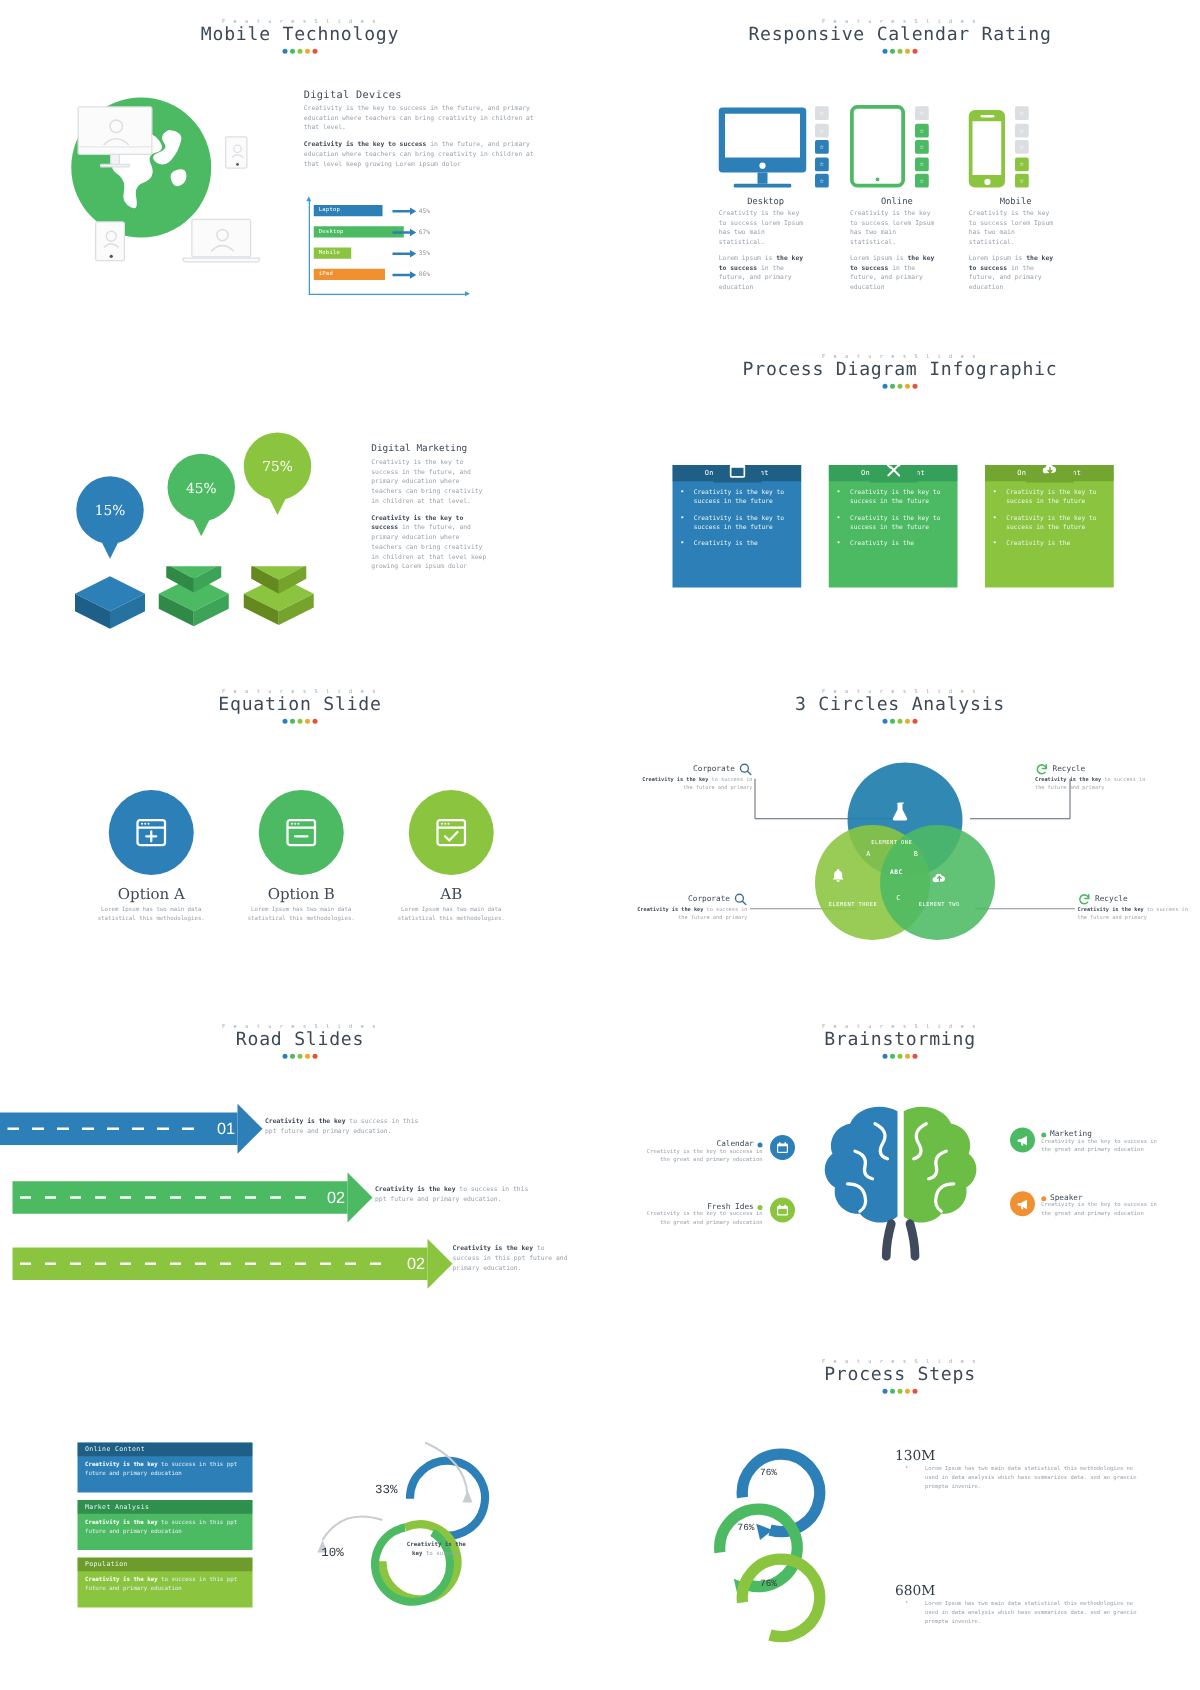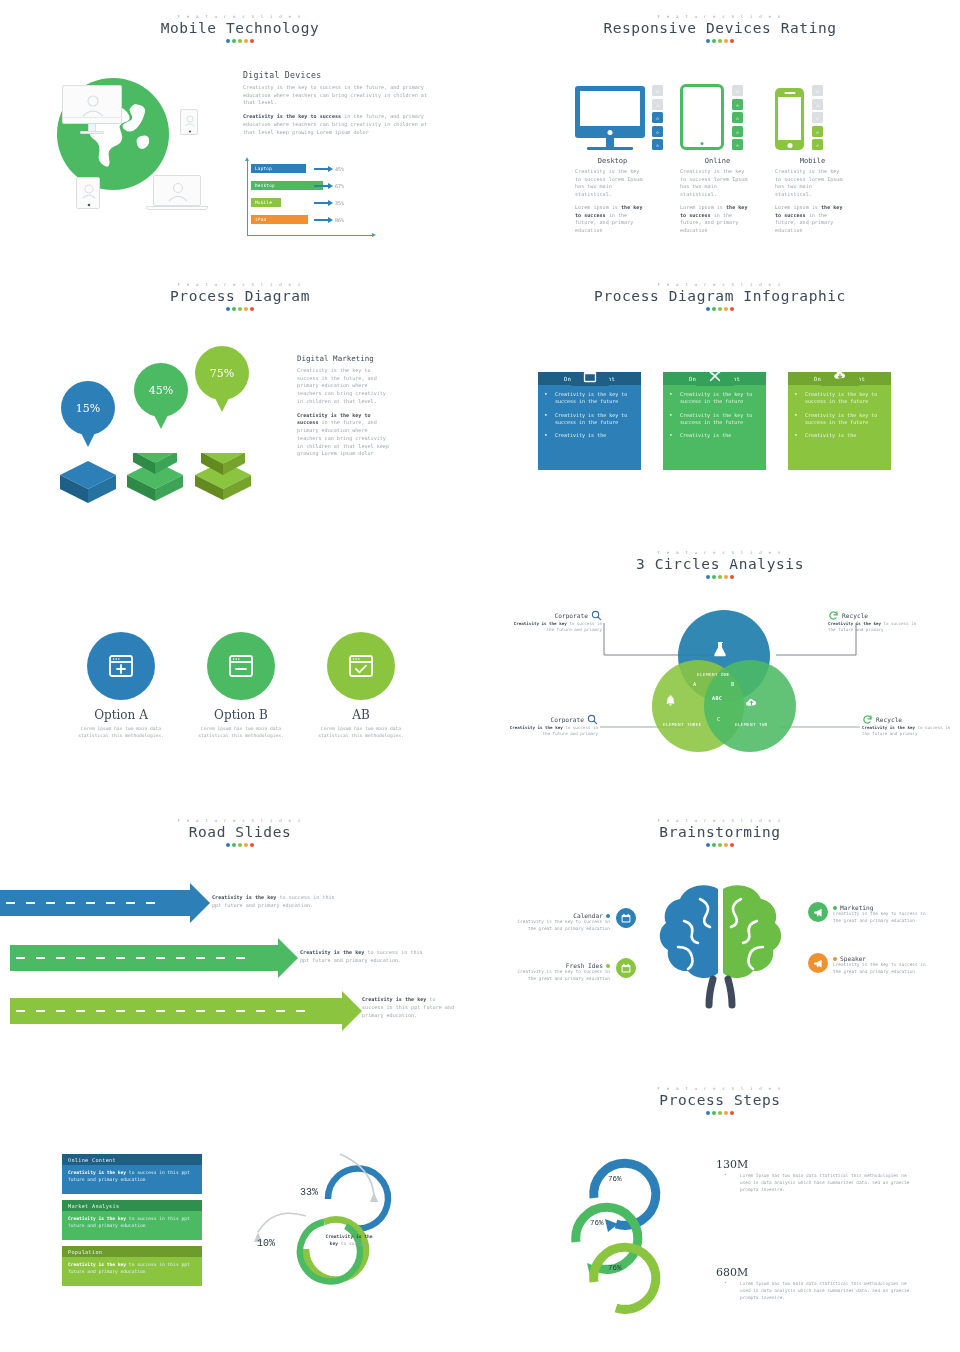--- a/index.html
+++ b/index.html
@@ -108,21 +108,21 @@
   .callout .ct { font-size: 6.2px; color:#3c4a57; }
   .callout .cp { font-size: 4.2px; color:#9aa3ac; line-height:1.5; }
 
   
   .road { position: absolute; height: 26px; }
   .road .body { height: 26px; position: relative; }
   .road .dash { position:absolute; top:12px; left:6px; right:26px; height:2px;
                 background: repeating-linear-gradient(90deg,#fff 0 9px, transparent 9px 20px); }
   .road .head { position:absolute; right:-20px; top:-7px; width:0; height:0;
                 border-top: 20px solid transparent; border-bottom: 20px solid transparent; }
-  .road .num { position:absolute; right:2px; top:25px; color:#fff; font-size:10px;
+  .road .num { position:absolute; right:2px; top:5px; color:#fff; font-size:13px;
                font-family:Liberation Sans, sans-serif; }
   .road-txt { position: absolute; font-size: 5.1px; line-height:1.55; }
 
   
   .bcell { position: absolute; width: 100px; }
   .bcell .bt { font-size: 6.2px; color:#3c4a57; }
   .bcell .bp { font-size: 4.4px; color:#9aa3ac; line-height:1.5; }
   .bico { position:absolute; width: 20px; height: 20px; border-radius:50%;
           display:flex; align-items:center; justify-content:center; }
 
@@ -242,21 +242,21 @@
         <div class="bar" style="width:57px;background:#f09030">iPad</div>
         <div class="arw" style="margin-left:6px"></div>
         <div class="pct">86%</div>
       </div>
     </div>
   </div>
 
   <div class="slide" style="left:480px;top:0">
     <div class="hdr">
       <div class="kicker">F e a t u r e s   S l i d e s</div>
-      <div class="title">Responsive Devices Rating</div>
+      <div class="title">Responsive Calendar Rating</div>
       <div class="dots">
         <i style="background:#2d7fb8"></i>
           <i style="background:#4cb963"></i>
           <i style="background:#8bc53f"></i>
           <i style="background:#f0a830"></i>
           <i style="background:#e8503a"></i>
       </div>
     </div>
 
     <div class="dev-col" style="left:95px">
@@ -321,31 +321,20 @@
       </div>
       <div class="dev-name" style="width:75px">Mobile</div>
       <div class="dev-p body-copy" style="width:68px">Creativity is the key to success lorem Ipsum has two main statistical.</div>
       <div class="dev-p body-copy" style="width:68px">
         <span>Lorem ipsum is </span><span class="b-strong">the key to success</span><span> in the future, and primary education</span>
       </div>
     </div>
   </div>
 
   <div class="slide" style="left:0;top:268px">
-    <div class="hdr">
-      <div class="kicker">F e a t u r e s   S l i d e s</div>
-      <div class="title">Process Diagram</div>
-      <div class="dots">
-        <i style="background:#2d7fb8"></i>
-          <i style="background:#4cb963"></i>
-          <i style="background:#8bc53f"></i>
-          <i style="background:#f0a830"></i>
-          <i style="background:#e8503a"></i>
-      </div>
-    </div>
 
     <div class="pin" style="left:61px;top:113px">
       <div class="ball" style="background:#2d7fb8">15%</div>
       <div class="tail" style="border-top:18px solid #2d7fb8"></div>
     </div>
     <div class="pin" style="left:134px;top:95px">
       <div class="ball" style="background:#4cb963">45%</div>
       <div class="tail" style="border-top:18px solid #4cb963"></div>
     </div>
     <div class="pin" style="left:195px;top:78px">
@@ -443,20 +432,31 @@
       <div class="hd" style="background:#73a531">Online Content</div>
       <ul>
         <li>Creativity is the key to success in the future</li>
         <li>Creativity is the key to success in the future</li>
         <li>Creativity is the</li>
       </ul>
     </div>
   </div>
 
   <div class="slide" style="left:0;top:536px">
+    <div class="hdr">
+      <div class="kicker">F e a t u r e s   S l i d e s</div>
+      <div class="title">Equation Slide</div>
+      <div class="dots">
+        <i style="background:#2d7fb8"></i>
+          <i style="background:#4cb963"></i>
+          <i style="background:#8bc53f"></i>
+          <i style="background:#f0a830"></i>
+          <i style="background:#e8503a"></i>
+      </div>
+    </div>
 
     <div class="opt" style="left:188px;top:96px">
       <div class="circ" style="background:#4cb963">
         <svg width="30" height="30" viewBox="0 0 30 30" fill="none" stroke="#fff" stroke-width="1.8">
           <rect x="4" y="5" width="22" height="20" rx="2"></rect>
             <path d="M4 11 h22"></path>
           <circle cx="7.6" cy="8" r=".8" fill="#fff" stroke="none"></circle>
             <circle cx="10.2" cy="8" r=".8" fill="#fff" stroke="none"></circle>
             <circle cx="12.8" cy="8" r=".8" fill="#fff" stroke="none"></circle>
           <path d="M10 18 h10" stroke-linecap="round"></path>

